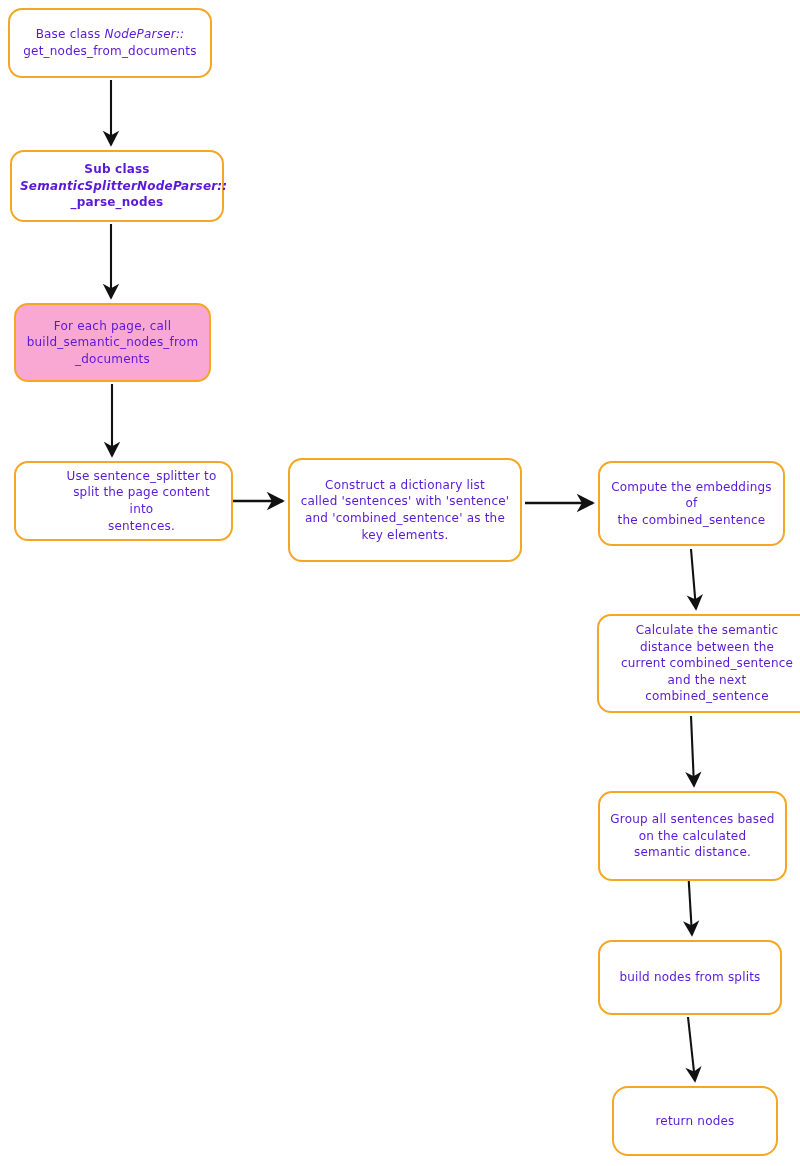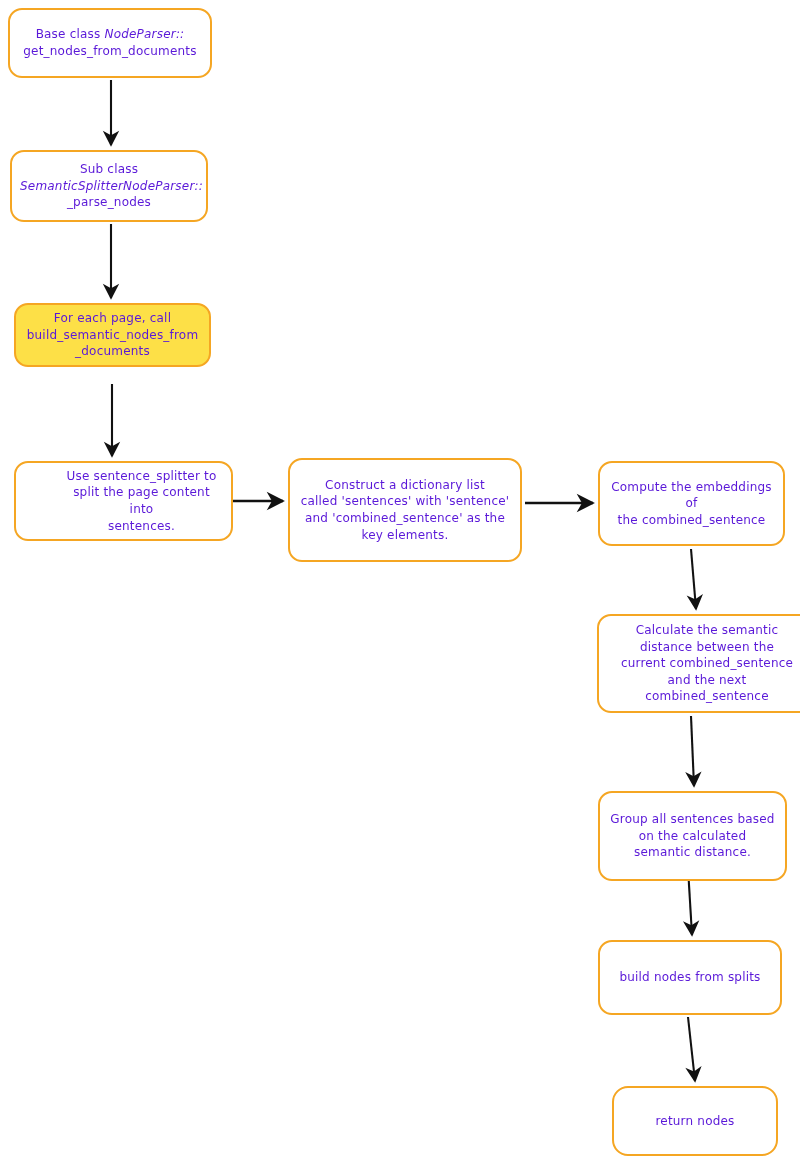--- a/index.html
+++ b/index.html
@@ -91,27 +91,27 @@
     <line x1="688" y1="868" x2="692" y2="935" stroke="#111111" stroke-width="2.1" marker-end="url(#arrowhead)"></line>
 
     <line x1="688" y1="1017" x2="695" y2="1081" stroke="#111111" stroke-width="2.1" marker-end="url(#arrowhead)"></line>
   </svg>
 
   <div class="node" id="node-n1" style="left: 8px; top: 8px; width: 204px; height: 70px; border-color: rgb(245, 166, 35); background: rgb(255, 255, 255); color: rgb(90, 24, 216); border-radius: 14px;">
     <span class="label">Base class <em>NodeParser::</em>
 get_nodes_from_documents</span>
   </div>
 
-  <div class="node" id="node-n2" style="left: 10px; top: 150px; width: 198px; height: 72px; border-color: rgb(245, 166, 35); background: rgb(255, 255, 255); color: rgb(90, 24, 216); border-radius: 14px;">
+  <div class="node" id="node-n2" style="left: 10px; top: 150px; width: 214px; height: 72px; border-color: rgb(245, 166, 35); background: rgb(255, 255, 255); color: rgb(90, 24, 216); border-radius: 14px; font-weight: bold;">
     <span class="label">Sub class
 <em>SemanticSplitterNodeParser::</em>
 _parse_nodes</span>
   </div>
 
-  <div class="node" id="node-n3" style="left: 14px; top: 303px; width: 197px; height: 64px; border-color: rgb(245, 166, 35); background: #fde047; color: rgb(90, 24, 216); border-radius: 14px;">
+  <div class="node" id="node-n3" style="left: 14px; top: 303px; width: 197px; height: 79px; border-color: rgb(245, 166, 35); background: #f9a8d4; color: rgb(90, 24, 216); border-radius: 14px;">
     <span class="label">For each page, call
 build_semantic_nodes_from
 _documents</span>
   </div>
 
   <div class="node" id="node-n4" style="left: 14px; top: 461px; width: 219px; height: 80px; border-color: rgb(245, 166, 35); background: rgb(255, 255, 255); color: rgb(90, 24, 216); border-radius: 14px; padding-left: 44px;">
     <span class="label">Use sentence_splitter to
 split the page content into
 sentences.</span>
   </div>

